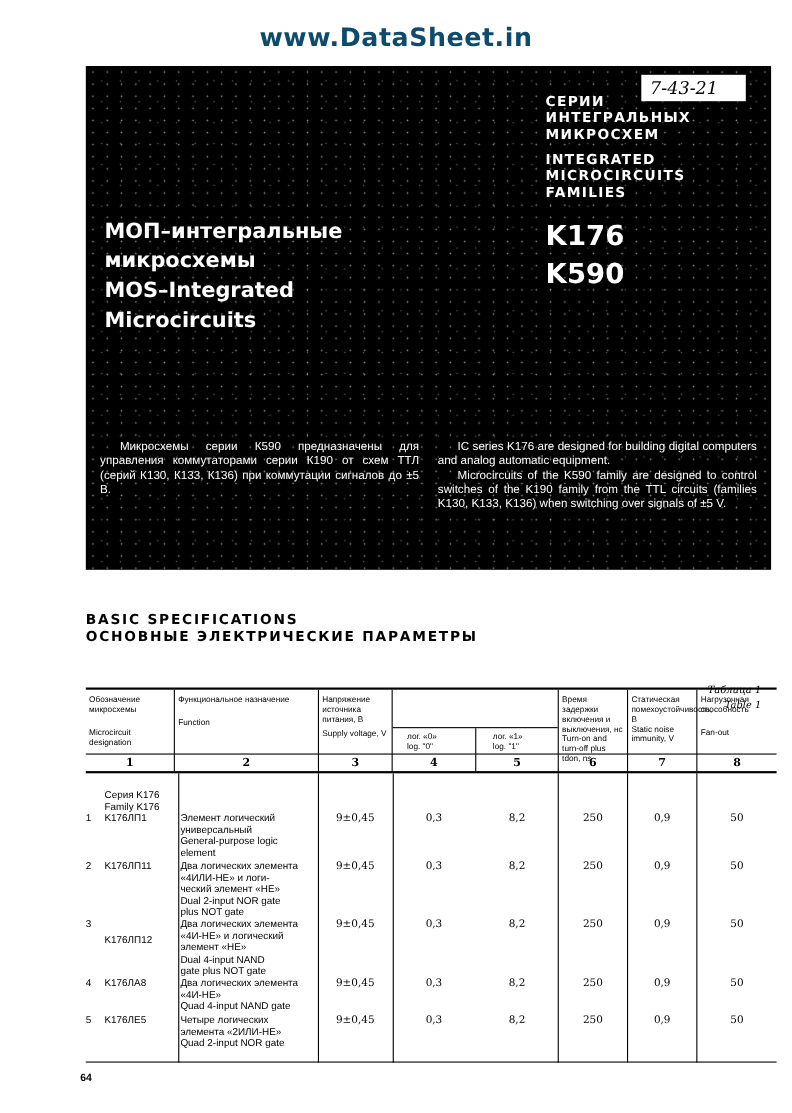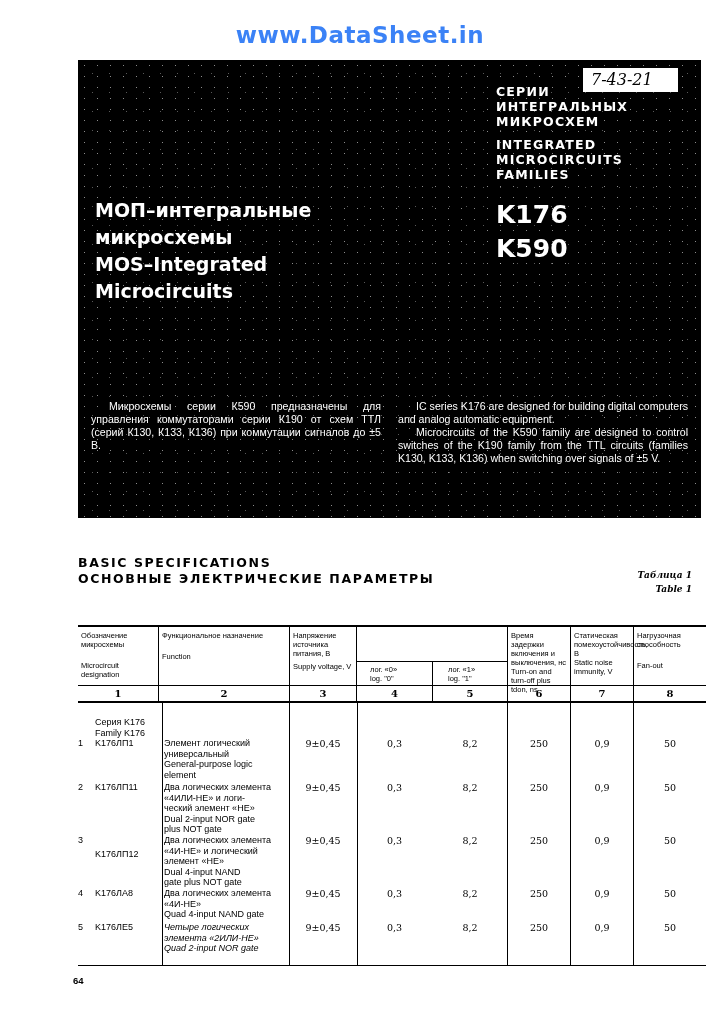--- a/index.html
+++ b/index.html
@@ -2,21 +2,21 @@
 <html><head>
 <meta charset="utf-8">
 <style>
   * { box-sizing: border-box; margin: 0; padding: 0; }
   html, body { width: 720px; height: 1012px; background: #ffffff; overflow: hidden; }
   body { position: relative; font-family: "Liberation Sans", sans-serif; color: #000; }
 
   .watermark {
     position: absolute; left: 0; top: 22px; width: 720px; text-align: center;
     font-family: "DejaVu Sans", sans-serif; font-weight: bold; font-size: 23px;
-    color: #3b82f6; letter-spacing: 0.5px;
+    color: #0c4a6e; letter-spacing: 0.5px;
   }
 
   .banner {
     position: absolute; left: 78px; top: 60px; width: 623px; height: 458px;
     background: #000;
     background-image:
       radial-gradient(circle, rgba(255,255,255,0.55) 0.6px, transparent 1px),
       radial-gradient(circle, rgba(255,255,255,0.35) 0.5px, transparent 1px);
     background-size: 13px 11px, 17px 19px;
     background-position: 0 0, 6px 4px;
@@ -55,22 +55,22 @@
   .desc.en { left: 320px; }
   .desc p { text-indent: 18px; }
 
   .section-title {
     position: absolute; left: 78px; top: 555px; font-family: "DejaVu Sans", sans-serif;
     font-weight: bold; font-size: 12.5px; line-height: 16px; letter-spacing: 1.6px;
   }
   .section-title span { display: block; }
 
   .table-label {
-    position: absolute; right: 28px; top: 568px; text-align: right;
-    font-family: "DejaVu Serif", serif; font-style: italic; font-size: 9px; line-height: 14px; font-weight: bold;
+    position: absolute; right: 28px; top: 621px; text-align: right;
+    font-family: "DejaVu Serif", serif; font-style: italic; font-size: 9px; line-height: 14px;
   }
   .table-label span { display: block; }
 
   .tbl { position: absolute; left: 78px; top: 625px; width: 628px; font-size: 8px; }
   .hdr { position: relative; height: 61px; border-top: 2px solid #000; border-bottom: 1px solid #000; }
   .hcell { position: absolute; top: 0; height: 59px; padding: 4px 3px; line-height: 9px; font-size: 7.5px; }
   .hcell span { display: block; }
   .vline { position: absolute; top: 0; width: 1px; background: #000; }
   .numrow { position: relative; height: 17px; border-bottom: 2px solid #000; }
   .numcell { position: absolute; top: 0; height: 15px; text-align: center; font-weight: bold; font-size: 10px; line-height: 15px; font-family: "DejaVu Serif", serif; }
@@ -267,21 +267,21 @@
       <div class="val" style="left:279px;top:185px;width:75px;">0,3</div>
       <div class="val" style="left:355px;top:185px;width:74px;">8,2</div>
       <div class="val" style="left:430px;top:185px;width:62px;">250</div>
       <div class="val" style="left:493px;top:185px;width:62px;">0,9</div>
       <div class="val" style="left:556px;top:185px;width:72px;">50</div>
     </div>
 
     <div>
       <div class="rowtxt" style="left:0;top:219px;">5</div>
       <div class="rowtxt" style="left:17px;top:219px;">K176ЛЕ5</div>
-      <div class="rowtxt" style="left:86px;top:219px;width:124px;font-style:italic;">
+      <div class="rowtxt" style="left:86px;top:219px;width:124px;">
         <span>Четыре логических</span>
         <span>элемента «2ИЛИ-НЕ»</span>
         <span>Quad 2-input NOR gate</span>
       </div>
       <div class="val" style="left:212px;top:219px;width:66px;">9±0,45</div>
       <div class="val" style="left:279px;top:219px;width:75px;">0,3</div>
       <div class="val" style="left:355px;top:219px;width:74px;">8,2</div>
       <div class="val" style="left:430px;top:219px;width:62px;">250</div>
       <div class="val" style="left:493px;top:219px;width:62px;">0,9</div>
       <div class="val" style="left:556px;top:219px;width:72px;">50</div>

